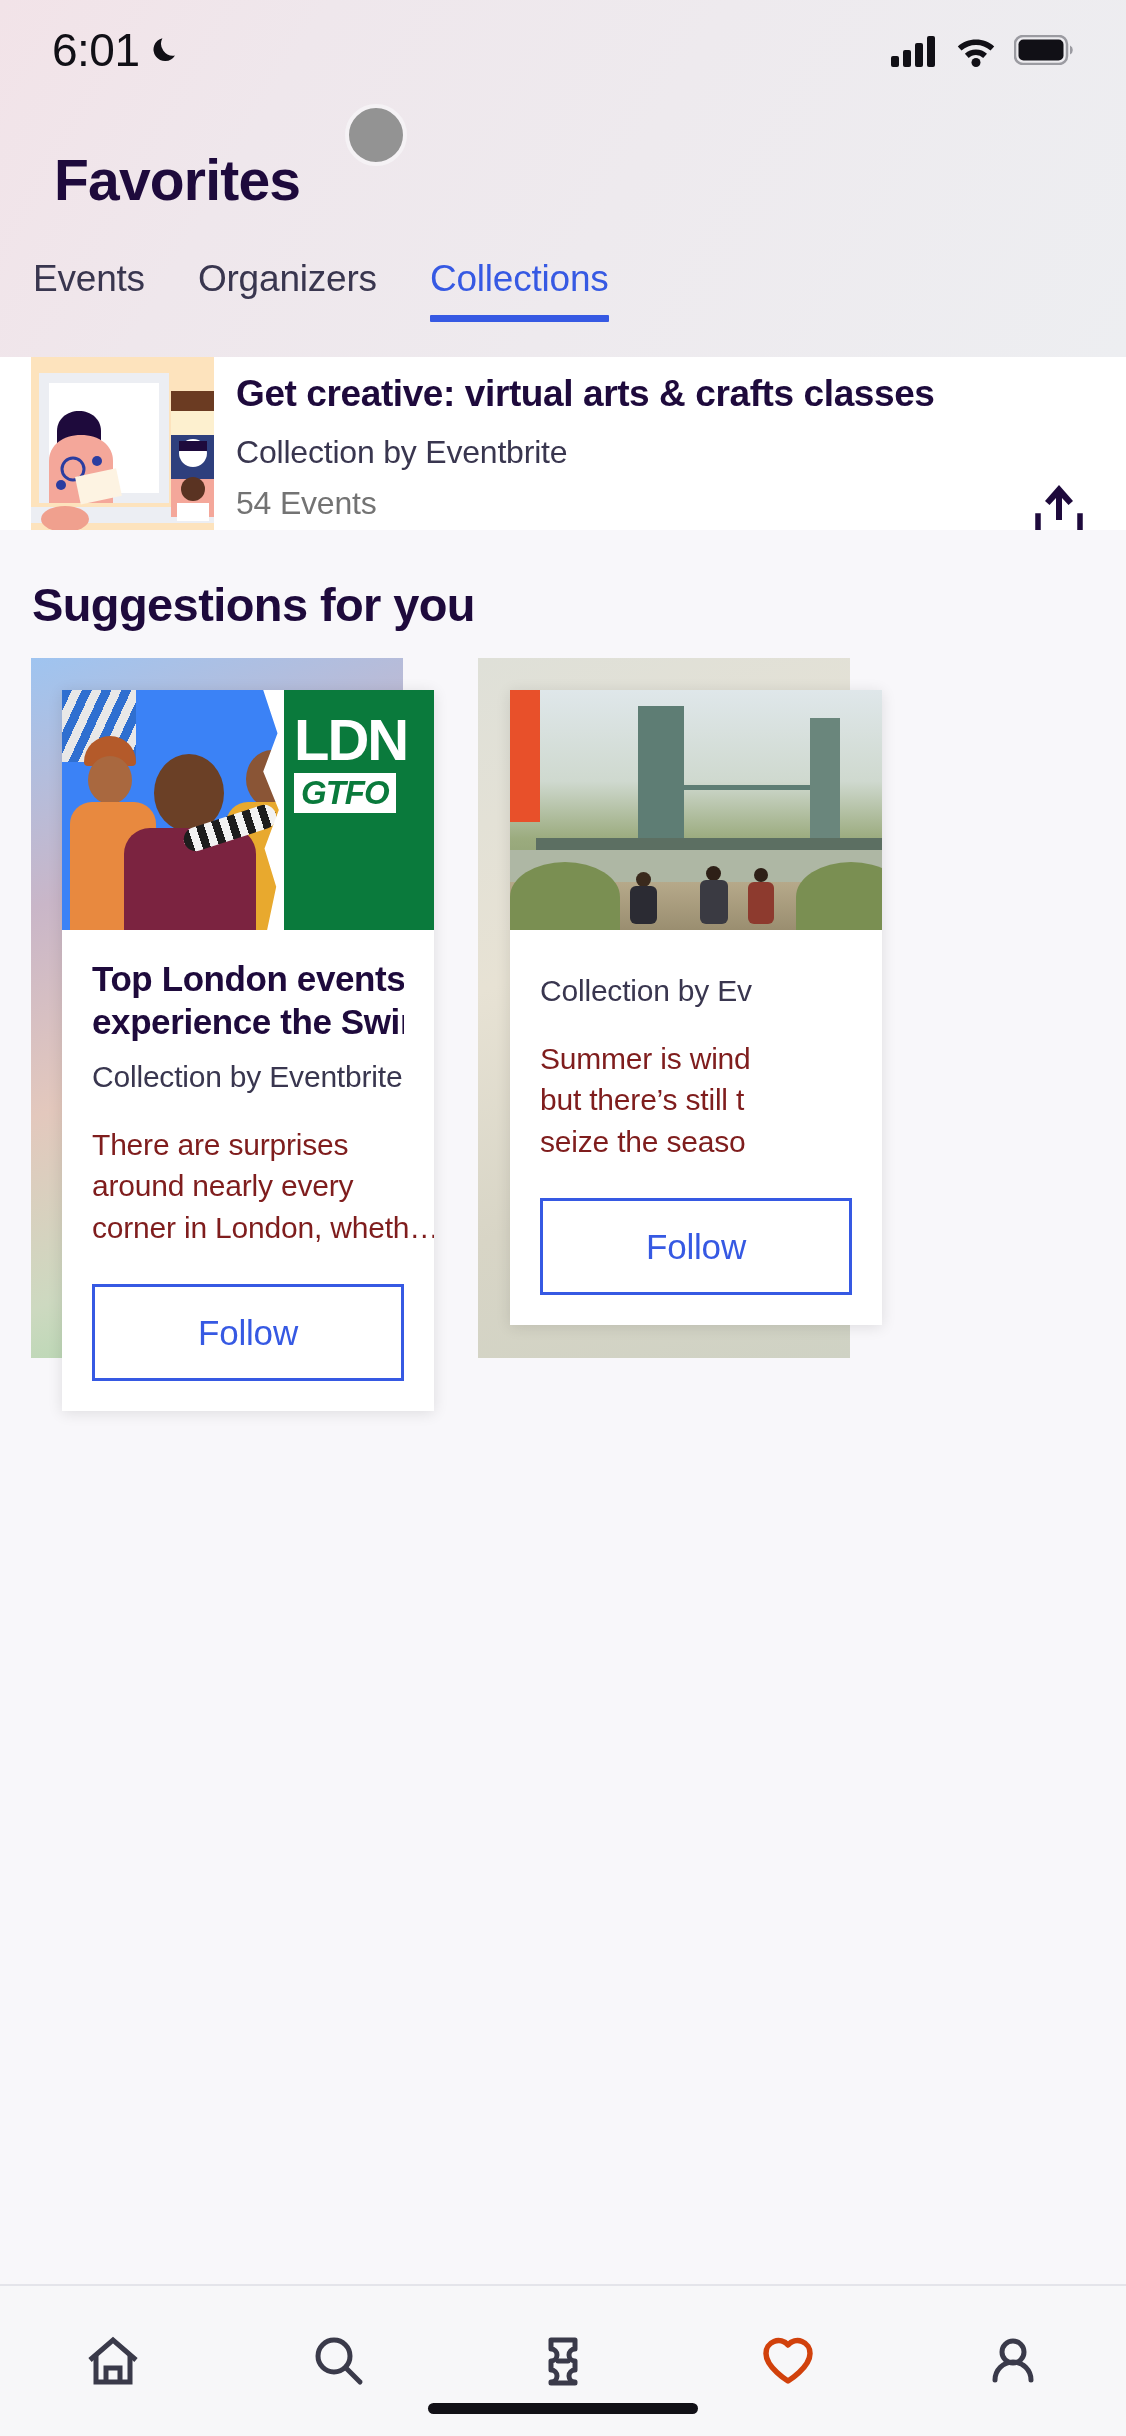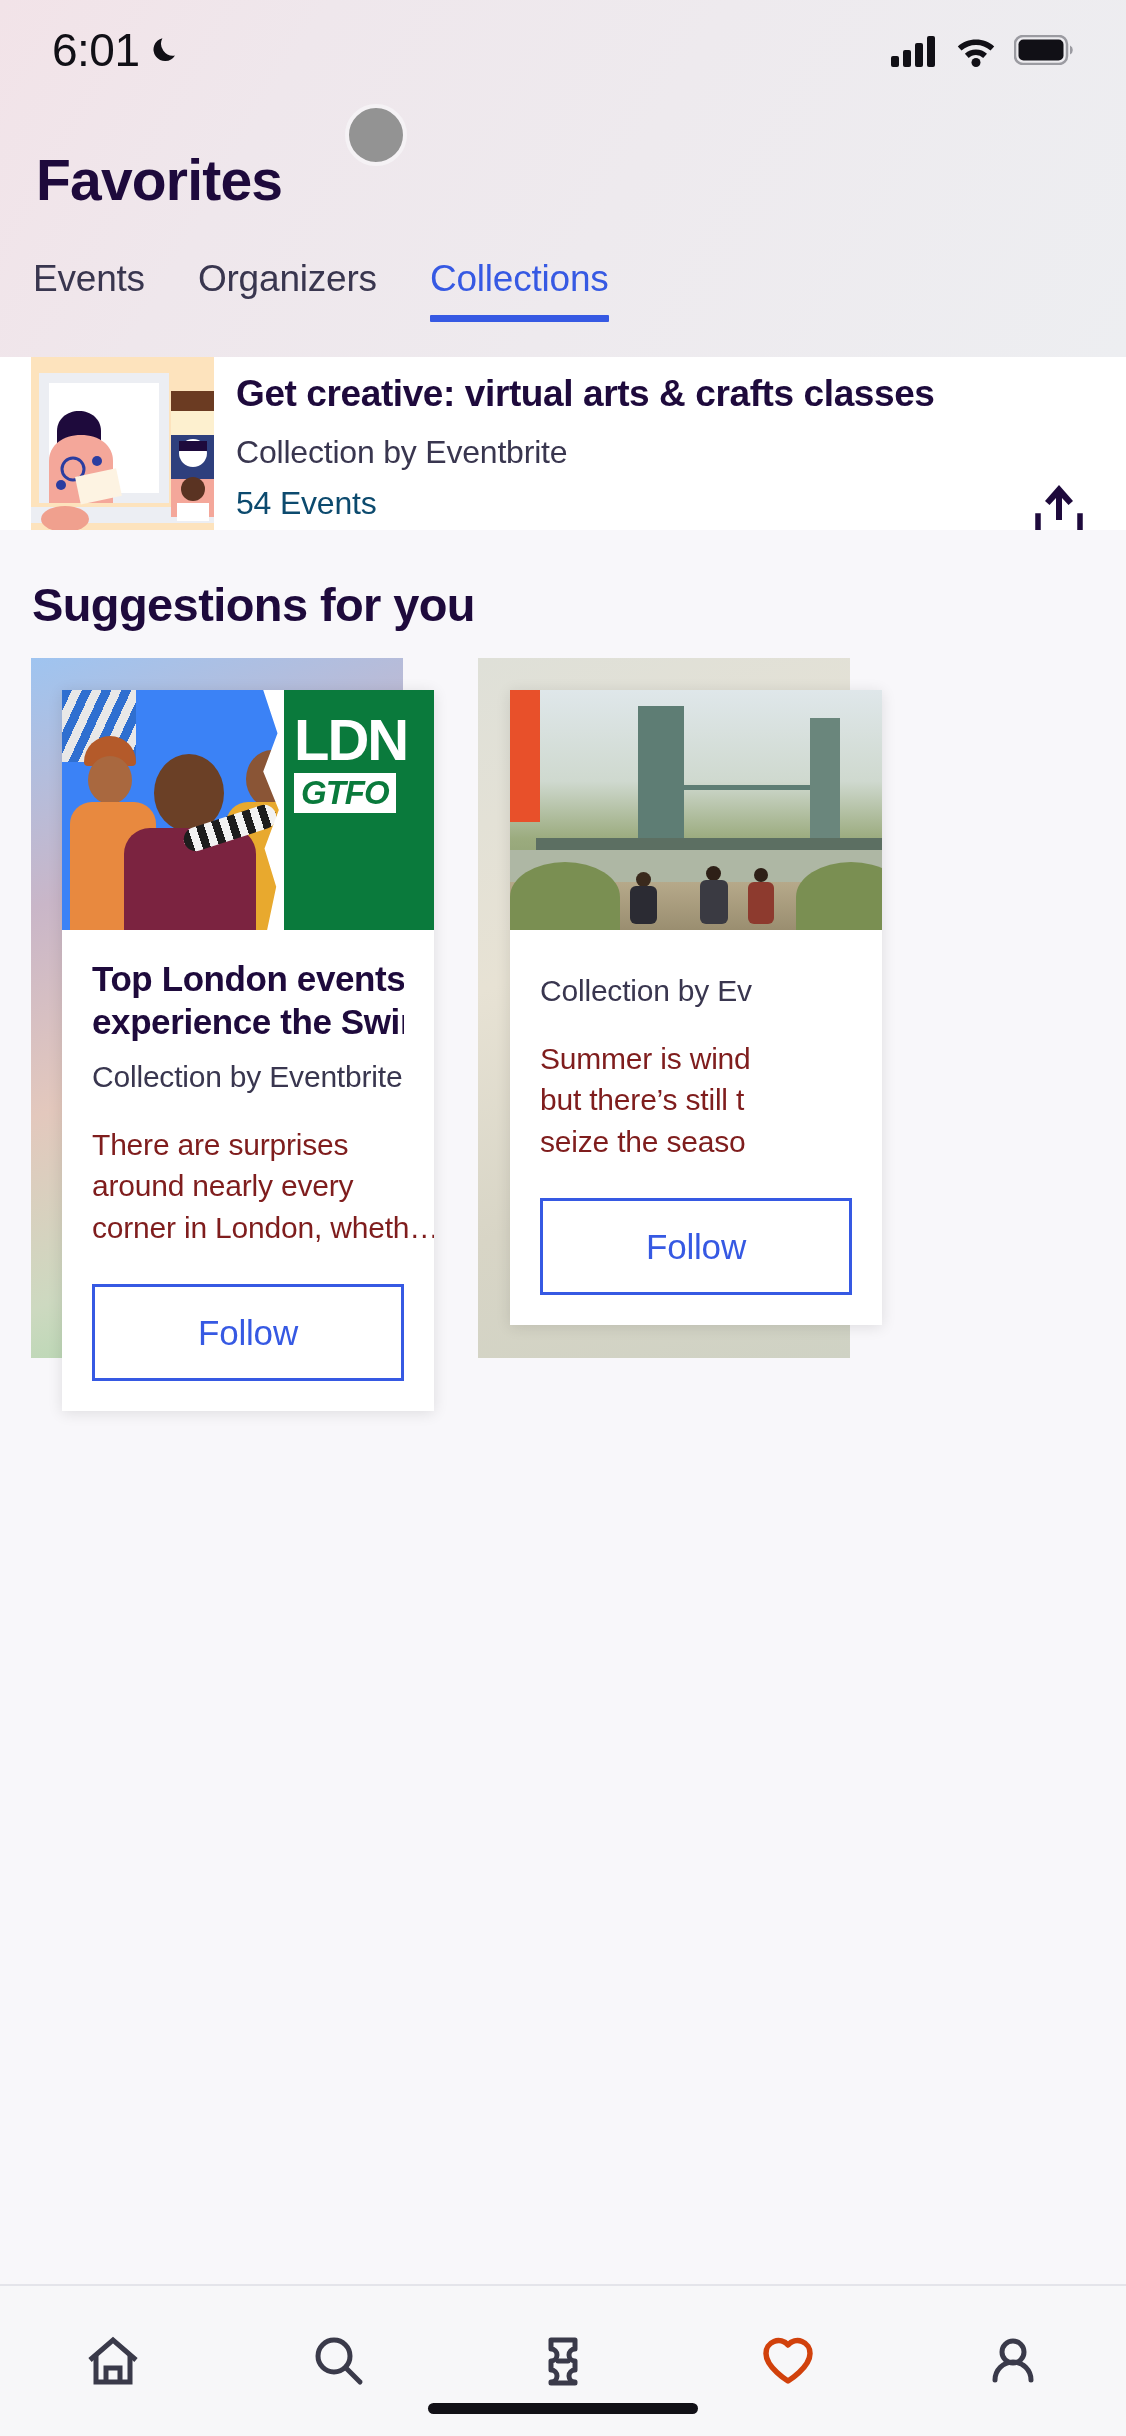--- a/index.html
+++ b/index.html
@@ -35,21 +35,21 @@
   .moon-icon { width: 34px; height: 34px; position: relative; display:block; }
   .status-right { display: flex; align-items: center; gap: 16px; }
 
   
   .title-row {
     position: absolute; top: 135px; left: 0; right: 0; height: 90px;
     display: flex; align-items: center;
   }
   .page-title {
     font-size: 57px; font-weight: 700; color: #1e0a3c;
-    letter-spacing: -0.8px; padding-left: 36px;
+    letter-spacing: -0.8px; padding-left: 54px;
   }
   .avatar {
     position: absolute; left: 345px; top: -31px;
     width: 62px; height: 62px; border-radius: 50%;
     background: #939393;
     border: 4px solid #f5f2f5;
   }
 
   
   .tabs {
@@ -81,21 +81,21 @@
     position: absolute; left: 236px; top: 14px; right: 40px;
   }
   .coll-title {
     font-size: 37px; font-weight: 700; color: #1e0a3c;
     line-height: 1.25; letter-spacing: -0.4px;
   }
   .coll-sub {
     margin-top: 17px; font-size: 32px; color: #39364f; letter-spacing:-0.2px;
   }
   .coll-count {
-    margin-top: 14px; font-size: 32px; color: #0c4a6e; letter-spacing:-0.2px;
+    margin-top: 14px; font-size: 32px; color: #737373; letter-spacing:-0.2px;
   }
   .share-btn {
     position: absolute; right: 38px; top: 123px;
     width: 58px; height: 58px;
   }
 
   
   .suggestions {
     position: absolute; top: 530px; left: 0; right: 0; bottom: 0;
     background: #f8f7fa;

